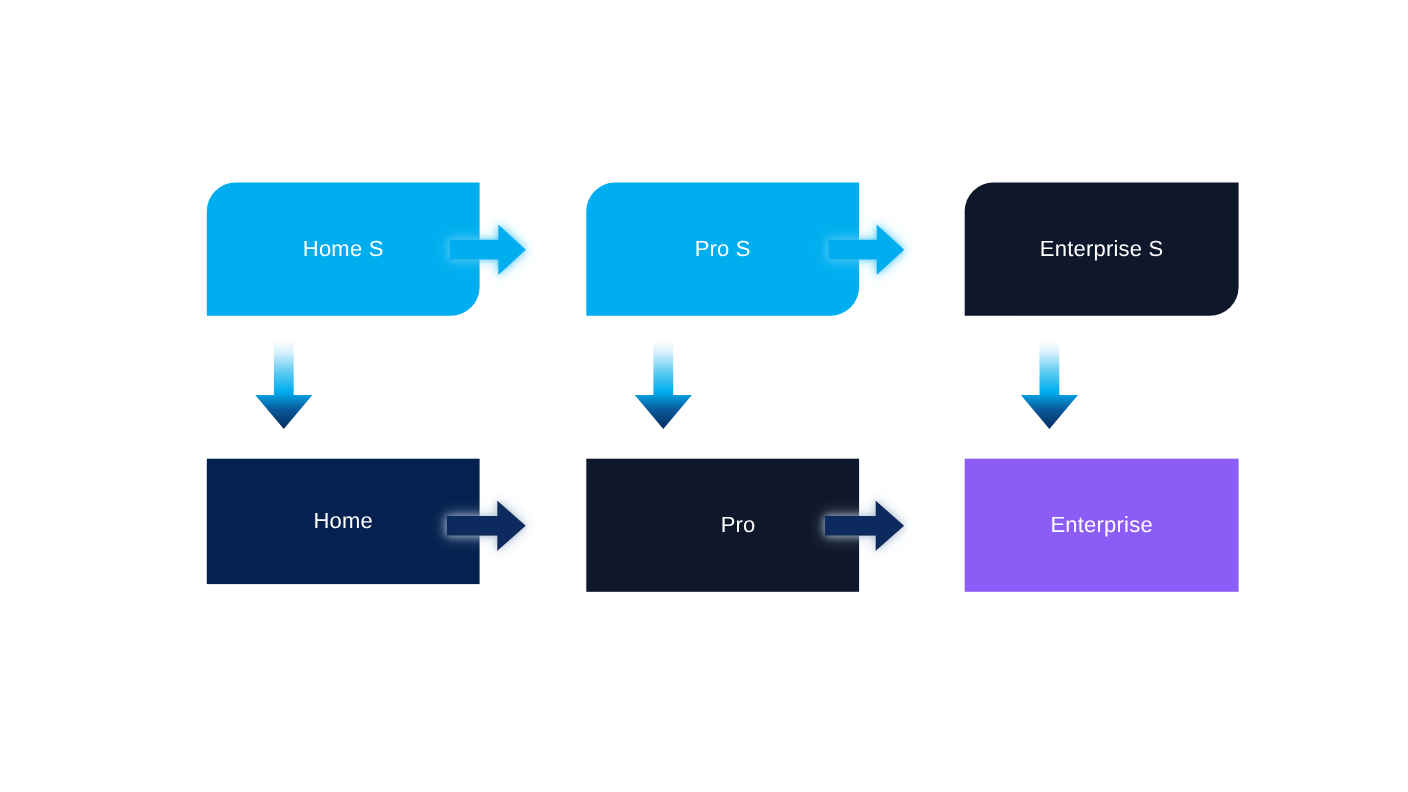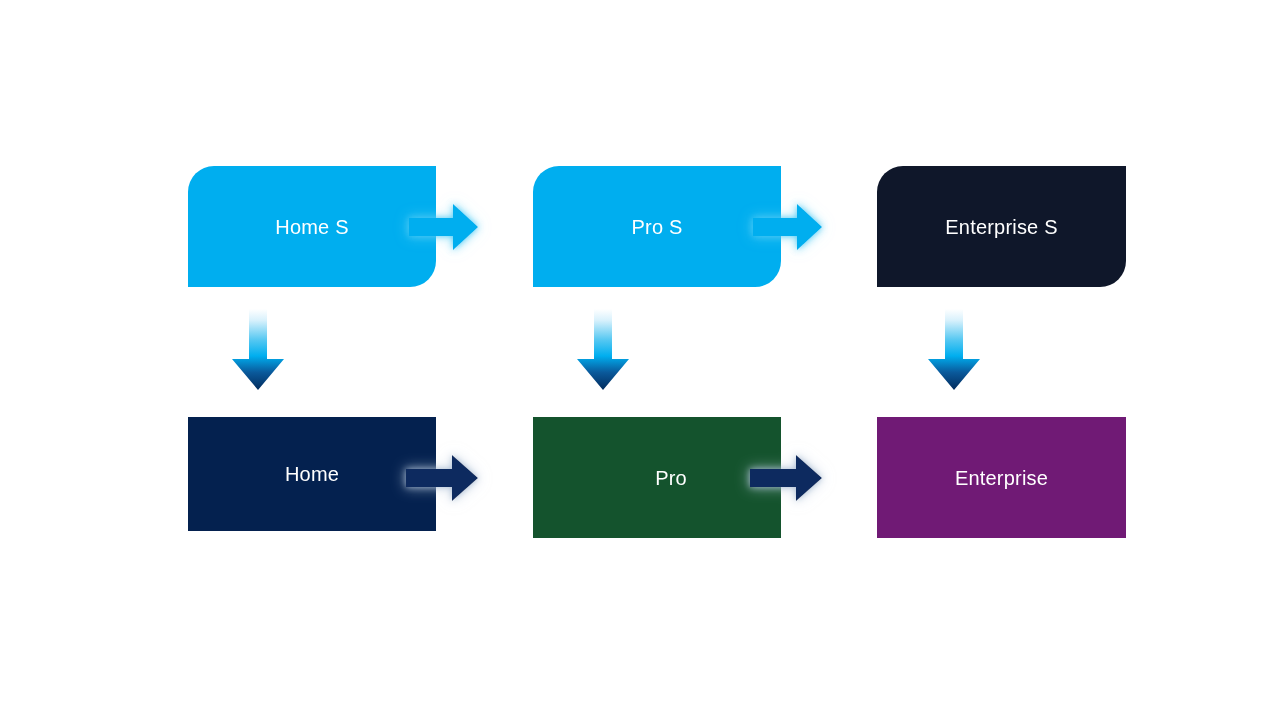--- a/index.html
+++ b/index.html
@@ -136,25 +136,25 @@
   <div class="arrow-v" style="left:927px; top:309px;">
     <svg width="54" height="82" viewBox="0 0 54 82">
       <path d="M18,0 L36,0 L36,50 L53,50 L27,81 L1,50 L18,50 Z" fill="url(#downGrad)"></path>
     </svg>
   </div>
 
   <div class="box box-bottom" style="left: 140px; top: 417px; width: 248px; height: 114px; background: rgb(4, 33, 79);">
     <span class="box-label" style="color: rgb(255, 255, 255);">Home</span>
   </div>
 
-  <div class="box box-bottom" style="left: 485px; top: 417px; width: 248px; height: 121px; background: #14532d; padding-left: 28px;">
+  <div class="box box-bottom" style="left: 485px; top: 417px; width: 248px; height: 121px; background: #0f172a; padding-left: 28px;">
     <span class="box-label" style="color: rgb(255, 255, 255);">Pro</span>
   </div>
 
-  <div class="box box-bottom" style="left: 829px; top: 417px; width: 249px; height: 121px; background: #701a75; align-items: center;">
+  <div class="box box-bottom" style="left: 829px; top: 417px; width: 249px; height: 121px; background: #8b5cf6; align-items: center;">
     <span class="box-label" style="color: rgb(255, 255, 255);">Enterprise</span>
   </div>
 
   <div class="arrow-h" style="left:406px; top:454px;">
     <svg width="74" height="48" viewBox="0 0 74 48">
       <path d="M0,15 L46,15 L46,1 L72,24 L46,47 L46,33 L0,33 Z" fill="#0C2B5E" filter="url(#glowNavy)"></path>
     </svg>
   </div>
 
   <div class="arrow-h" style="left:750px; top:454px;">

